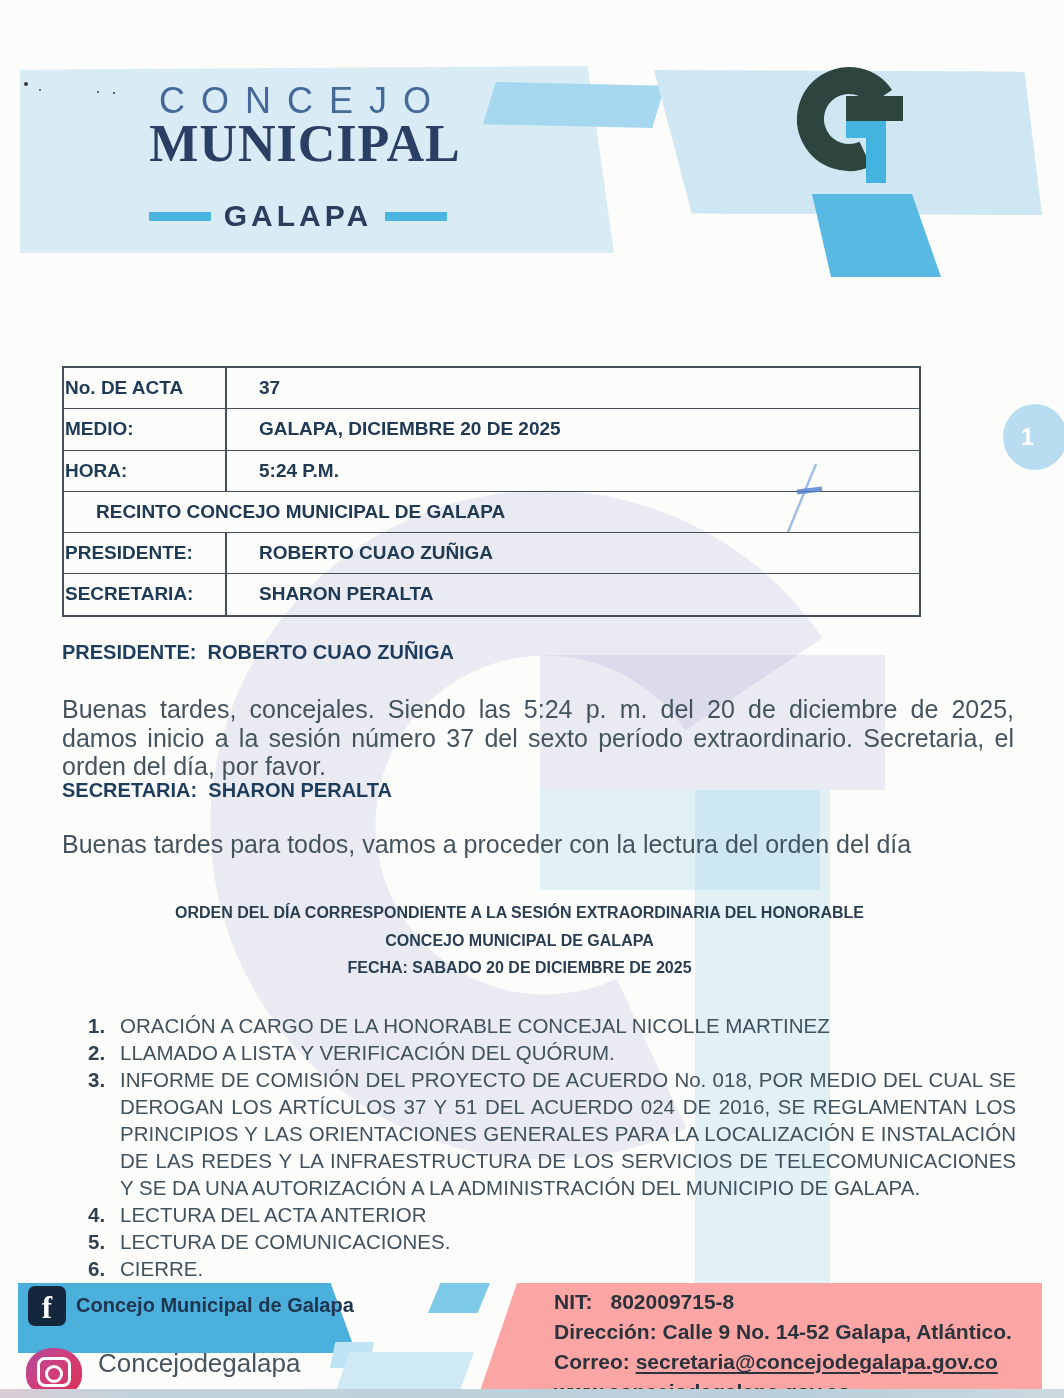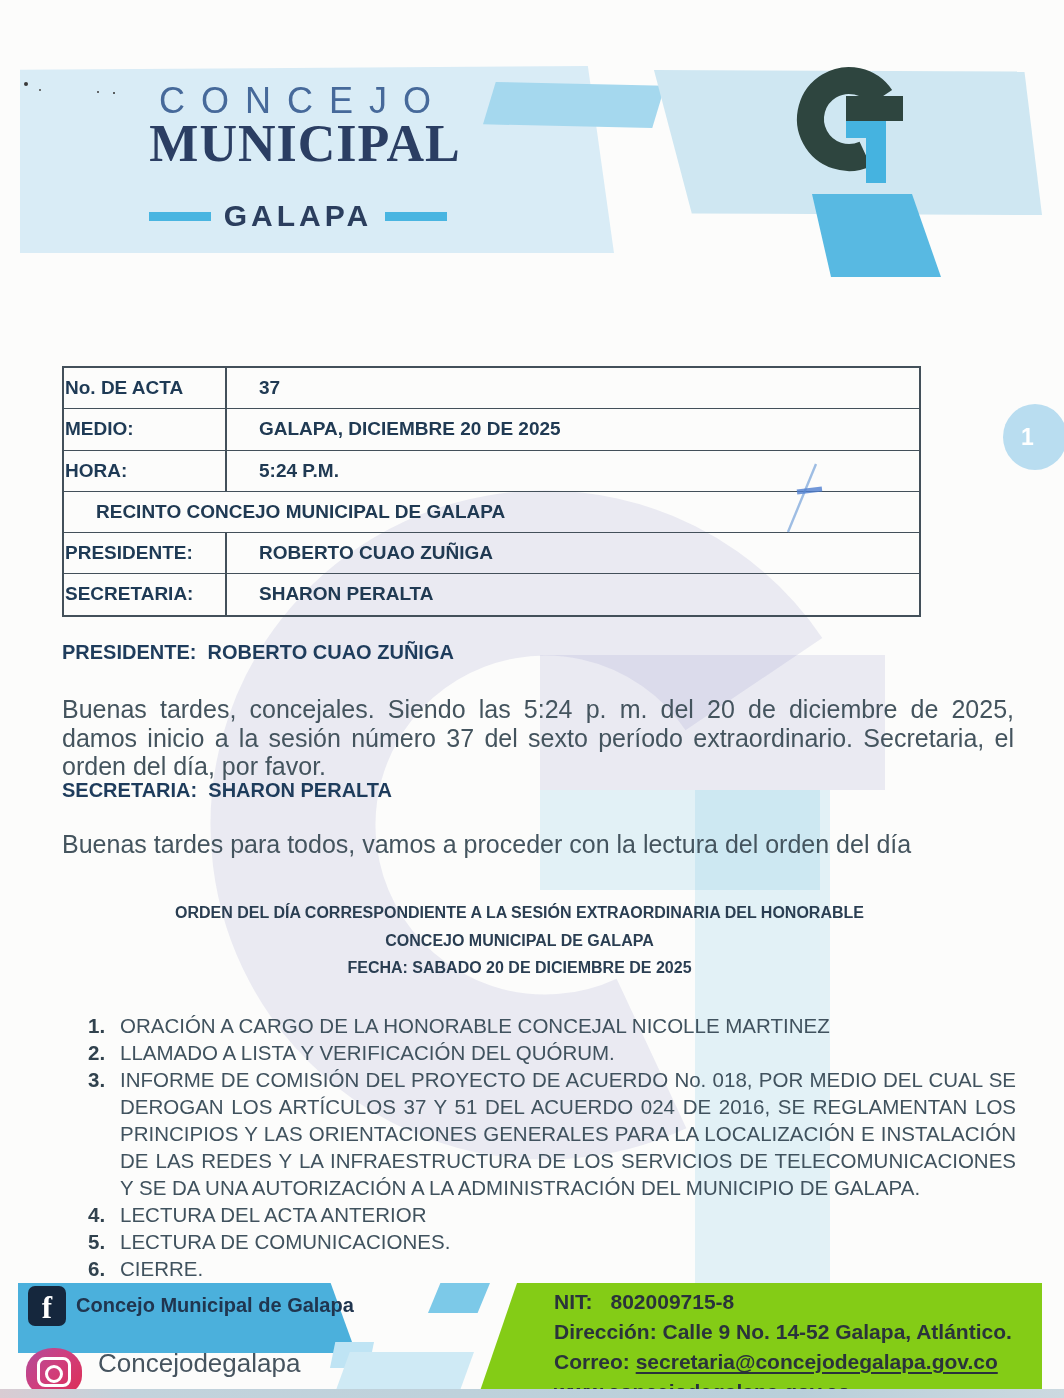--- a/index.html
+++ b/index.html
@@ -58,21 +58,21 @@
 
   
   .f-band-left{left:18px;top:1283px;width:338px;height:70px;background:#4bb0dc;
     clip-path:polygon(0 0,92.5% 0,100% 100%,0 100%);}
   .f-piece-a{left:428px;top:1283px;width:62px;height:30px;background:#7cc9e8;
     clip-path:polygon(20% 0,100% 0,80% 100%,0 100%);}
   .f-piece-c{left:330px;top:1342px;width:44px;height:26px;background:#bfe4f4;
     clip-path:polygon(12% 0,100% 0,88% 100%,0 100%);}
   .f-piece-b{left:336px;top:1352px;width:138px;height:38px;background:#cfeaf5;
     clip-path:polygon(10% 0,100% 0,90% 100%,0 100%);}
-  .f-panel-right{left:472px;top:1283px;width:570px;height:108px;background:#84cc16;
+  .f-panel-right{left:472px;top:1283px;width:570px;height:108px;background:#fca5a5;
     clip-path:polygon(45px 0,100% 0,100% 100%,8px 100%);}
   .f-text{position:absolute;left:82px;top:4px;font-size:21px;font-weight:bold;
     color:#2a333b;line-height:30px;white-space:nowrap;}
   .f-text .gap{display:inline-block;width:18px;}
   .f-text u{text-underline-offset:3px;}
   .fb-icon{left:28px;top:1286px;width:38px;height:40px;background:#15273d;border-radius:7px;
     color:#fff;font-weight:bold;font-size:31px;text-align:center;line-height:44px;
     font-family:"Liberation Serif",serif;}
   .fb-label{left:76px;top:1294px;font-size:20px;font-weight:bold;color:#20354f;}
   .ig-icon{left:26px;top:1348px;width:56px;height:48px;border-radius:48% 48% 42% 42%;

